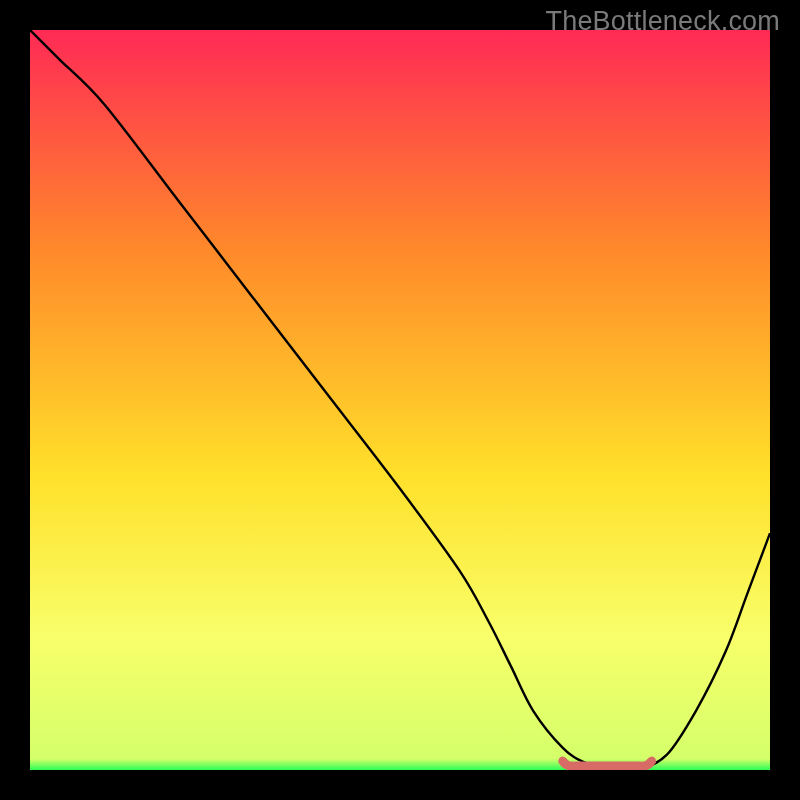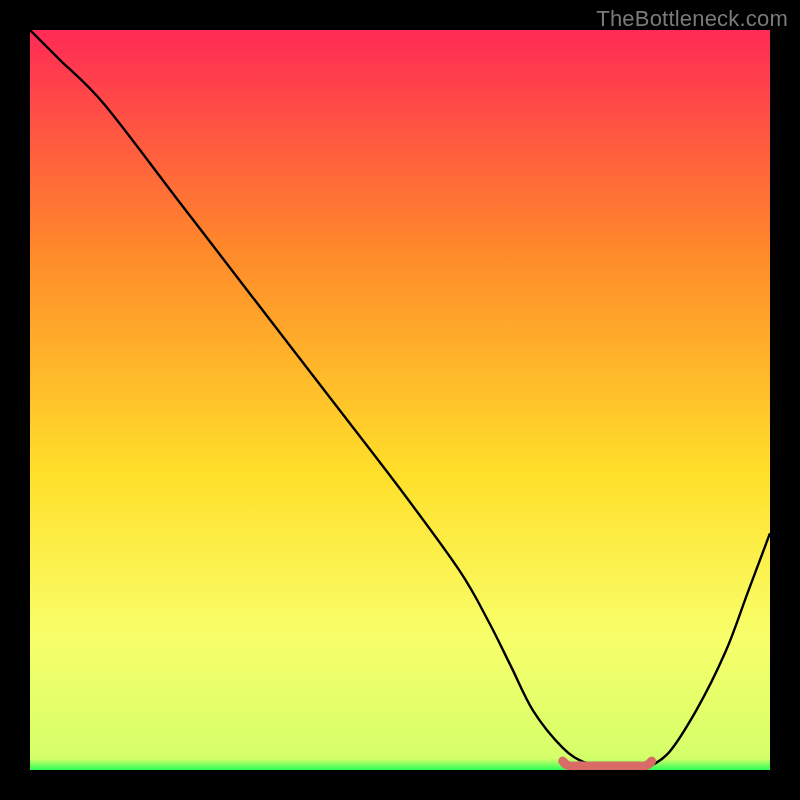--- a/index.html
+++ b/index.html
@@ -20,23 +20,23 @@
     position: absolute;
     left: 30px;
     top: 30px;
     width: 740px;
     height: 740px;
     overflow: hidden;
   }
   .watermark {
     position: absolute;
     top: 6px;
-    right: 12px;
+    right: 20px;
     color: #7a7a7a;
-    font-size: 22px;
+    font-size: 27px;
     font-weight: 500;
     letter-spacing: 0.2px;
     user-select: none;
     text-align: center;
   }
   svg {
     display: block;
   }
 </style>
 </head>

